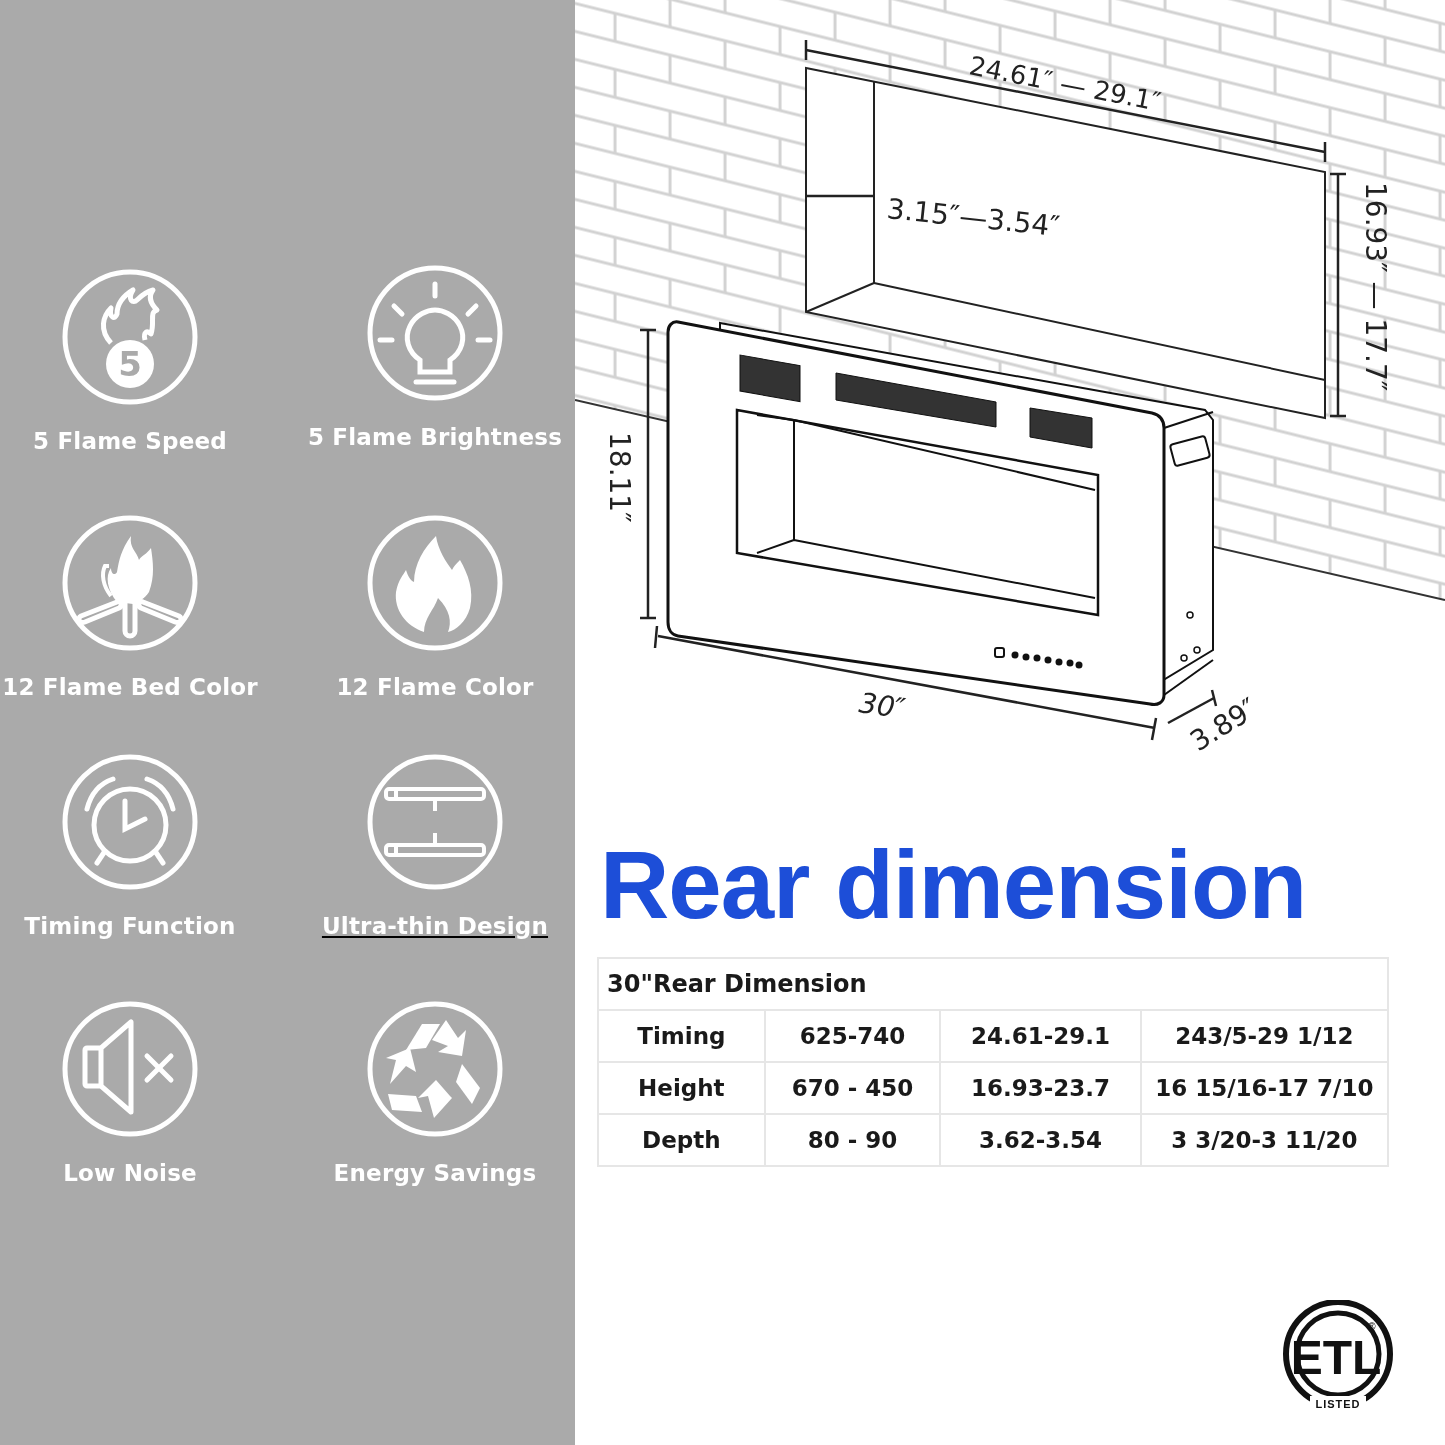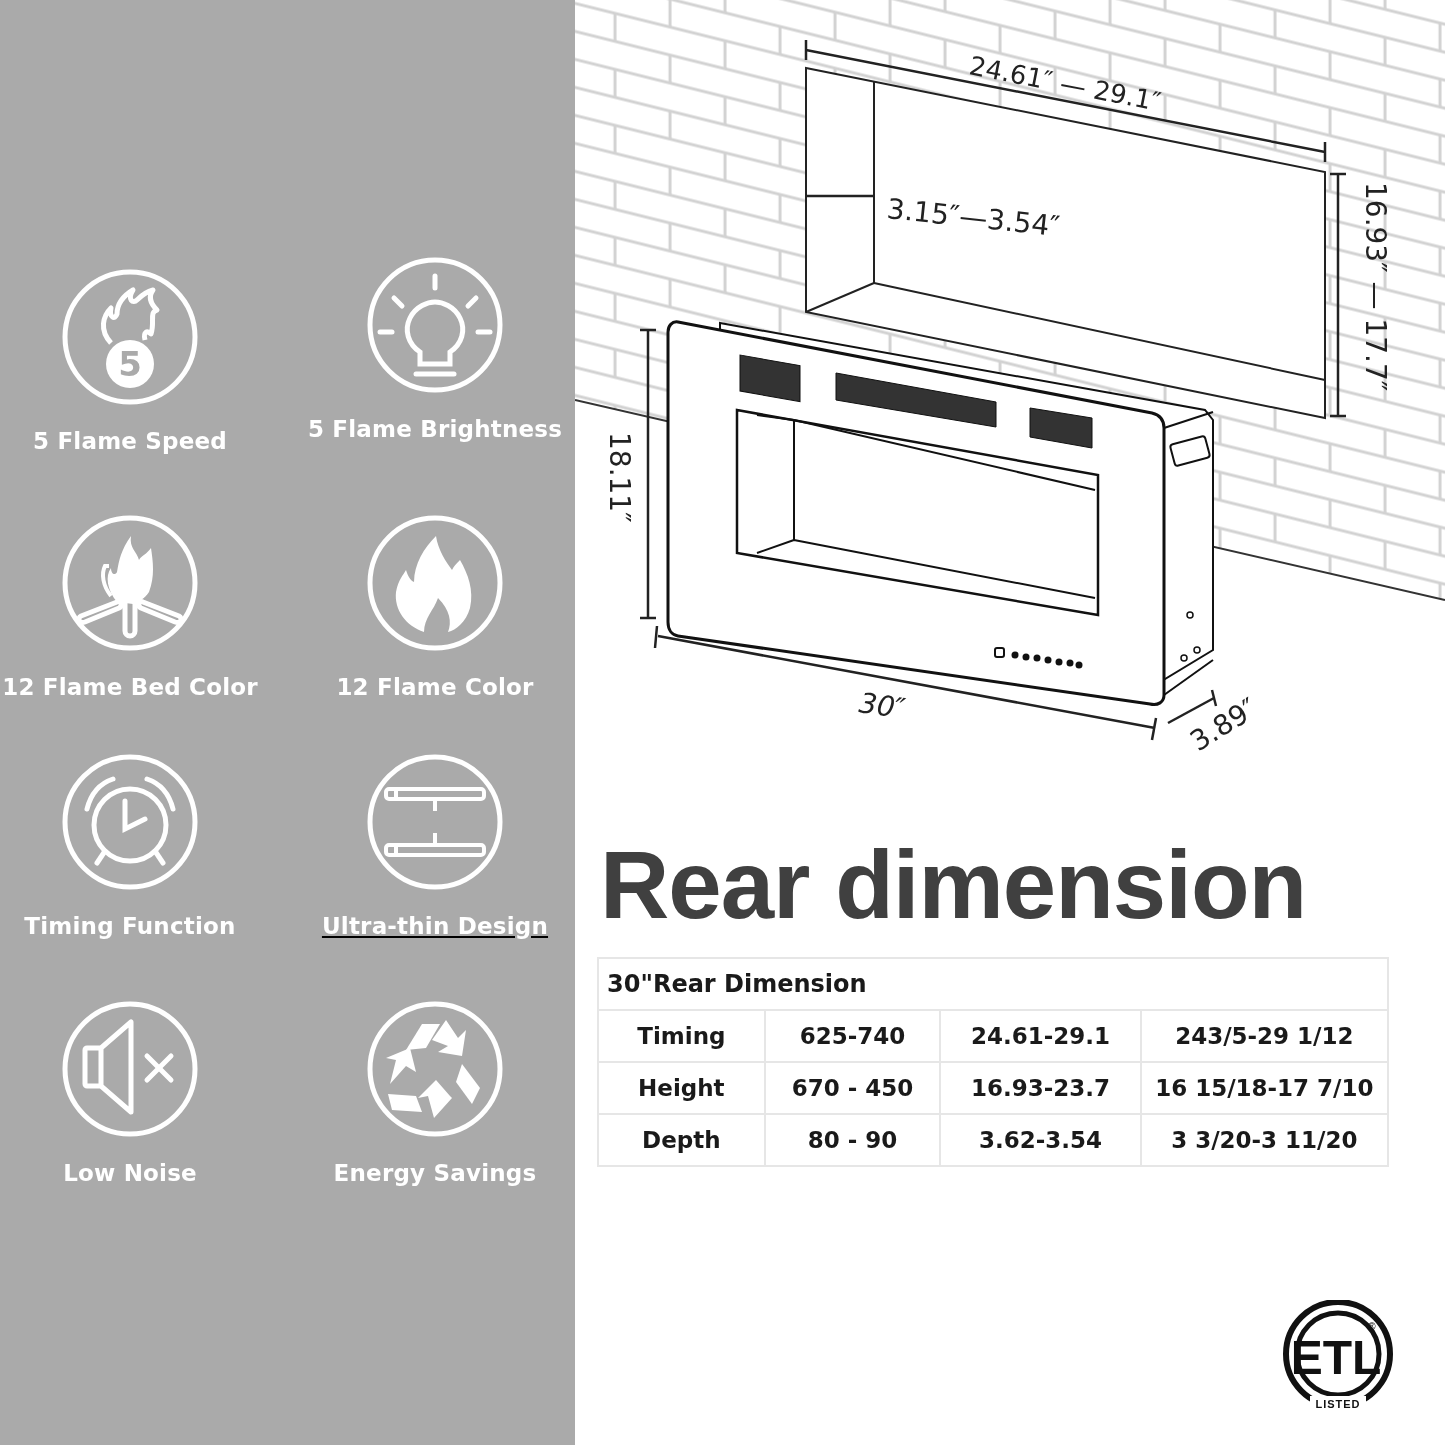--- a/index.html
+++ b/index.html
@@ -3,42 +3,42 @@
 <meta charset="utf-8">
 <style>
   html, body { margin:0; padding:0; }
   body { width:1445px; height:1445px; position:relative; overflow:hidden; background:#ffffff; font-family:"DejaVu Sans", sans-serif; }
   .left-panel { position:absolute; left:0; top:0; width:575px; height:1445px; background:#aaaaaa; }
   .feature { position:absolute; width:288px; text-align:center; }
   .feature .icon { width:138px; height:138px; margin:0 auto; display:block; }
   .feature .label { color:#ffffff; font-weight:bold; font-size:23px; margin-top:22px; white-space:nowrap; letter-spacing:0.2px; }
   .right-panel { position:absolute; left:575px; top:0; width:870px; height:1445px; }
   .drawing { position:absolute; left:0; top:0; }
-  .heading { position:absolute; left:600px; top:830px; font-family:"Liberation Sans", sans-serif; font-weight:bold; font-size:96px; color:#404040; letter-spacing:-1px; white-space:nowrap; }
+  .heading { position:absolute; left:600px; top:830px; font-family:"Liberation Sans", sans-serif; font-weight:bold; font-size:96px; color:#1d4ed8; letter-spacing:-1px; white-space:nowrap; }
   table.dims { position:absolute; left:597px; top:957px; width:792px; border-collapse:collapse; font-family:"DejaVu Sans", sans-serif; }
   table.dims td { border:2px solid #e6e6e6; height:50px; text-align:center; font-weight:bold; font-size:23px; color:#1a1a1a; padding:0; }
   table.dims td.caption-cell { text-align:left; padding-left:8px; font-size:24px; }
   .etl { position:absolute; left:1282px; top:1300px; }
 </style>
 </head>
 <body>
 
 <div class="left-panel">
 
   <div class="feature" style="left:-14px; top:268px;">
     <svg class="icon" viewBox="0 0 138 138">
       <circle cx="69" cy="69" r="65" fill="none" stroke="#fff" stroke-width="5"></circle>
       <path d="M50 75 C38 62,42 48,50 40 C48 50,54 52,56 46 C56 36,62 28,72 22 C66 32,72 36,76 32 C80 28,84 24,92 22 C86 30,92 38,96 42 C88 44,94 54,90 66 C86 62,82 64,84 72" fill="none" stroke="#fff" stroke-width="5" stroke-linejoin="round"></path>
       <circle cx="69" cy="96" r="24" fill="#fff"></circle>
       <text x="69" y="108" text-anchor="middle" font-family="DejaVu Sans, sans-serif" font-weight="bold" font-size="34" fill="#aaaaaa">5</text>
     </svg>
     <div class="label">5 Flame Speed</div>
   </div>
 
-  <div class="feature" style="left:291px; top:256px;">
+  <div class="feature" style="left:291px; top:264px;">
     <svg class="icon" viewBox="0 0 138 138">
       <circle cx="69" cy="69" r="65" fill="none" stroke="#fff" stroke-width="5"></circle>
       <g stroke="#fff" stroke-width="5" stroke-linecap="round" fill="none">
         <line x1="69" y1="20" x2="69" y2="32"></line>
         <line x1="28" y1="42" x2="36" y2="50"></line>
         <line x1="110" y1="42" x2="102" y2="50"></line>
         <line x1="14" y1="76" x2="26" y2="76"></line>
         <line x1="112" y1="76" x2="124" y2="76"></line>
         <path d="M54 108 L54 96 C42 88,38 74,44 62 C50 50,62 46,69 46 C76 46,88 50,94 62 C100 74,96 88,84 96 L84 108 Z"></path>
         <line x1="50" y1="118" x2="88" y2="118"></line>
@@ -222,21 +222,21 @@
   <tr>
     <td>Timing</td>
     <td>625-740</td>
     <td>24.61-29.1</td>
     <td>243/5-29 1/12</td>
   </tr>
   <tr>
     <td>Height</td>
     <td>670 - 450</td>
     <td>16.93-23.7</td>
-    <td>16 15/18-17 7/10</td>
+    <td>16 15/16-17 7/10</td>
   </tr>
   <tr>
     <td>Depth</td>
     <td>80 - 90</td>
     <td>3.62-3.54</td>
     <td>3 3/20-3 11/20</td>
   </tr>
 </tbody>
   </table>
 

